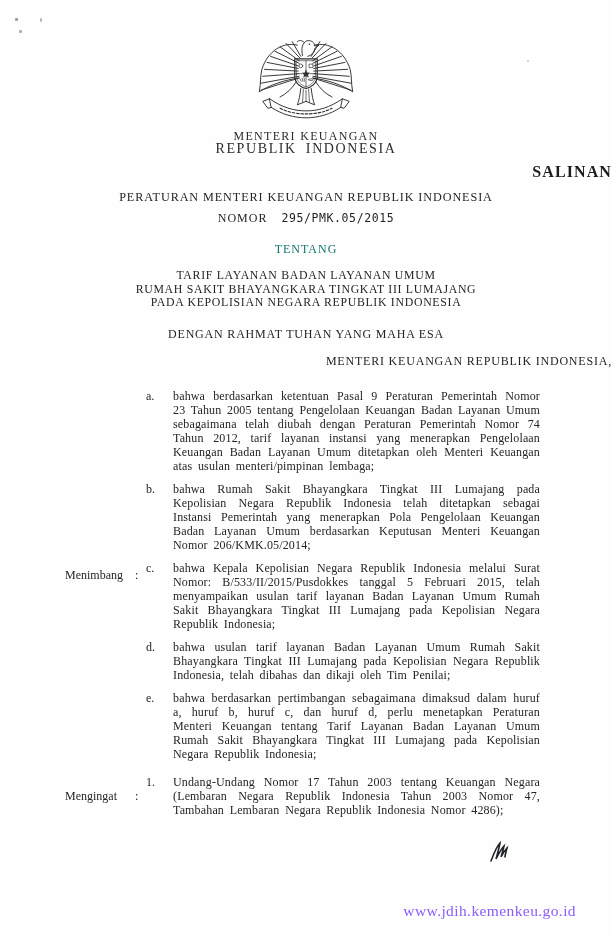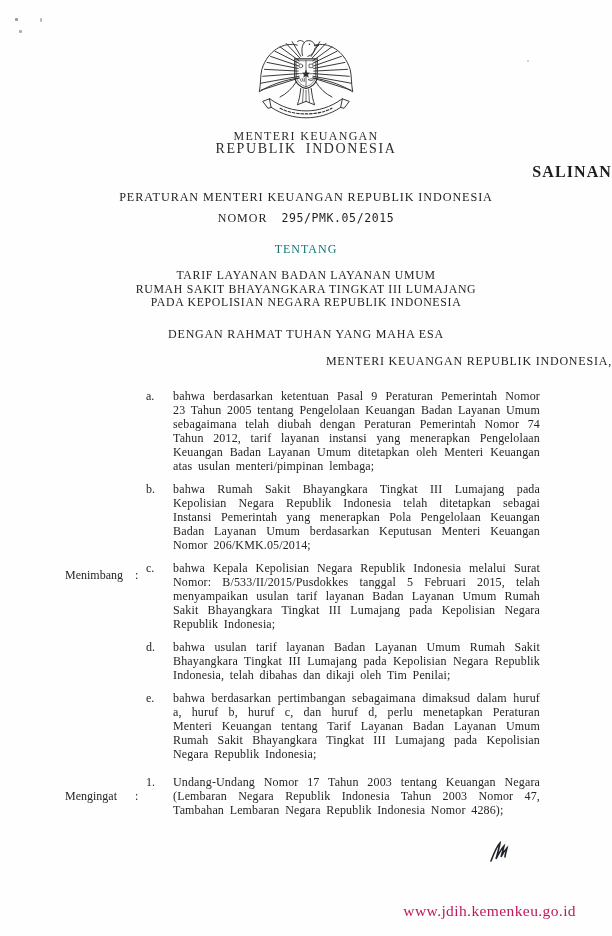--- a/index.html
+++ b/index.html
@@ -87,21 +87,21 @@
     font-size:12px; line-height:14px;
     text-align:justify; text-justify:inter-word;
     word-spacing:2.5px; letter-spacing:0.15px;
     color:#252525;
   }
   
   .paraf{ position:absolute; left:487px; top:840px; width:26px; height:24px; }
   .footer-url{
     position:absolute; right:36px; bottom:16px;
     font-size:15.5px; letter-spacing:0.4px;
-    color:#be185d; text-decoration:none;
+    color:#8b5cf6; text-decoration:none;
     font-family:"Liberation Serif","DejaVu Serif",serif;
     text-align:center;
   }
   
   .speck{ position:absolute; background:#9a9a9a; border-radius:1px; }
   .s1{ left:15px; top:18px; width:3px; height:3px; }
   .s2{ left:40px; top:18px; width:2px; height:4px; opacity:.7;}
   .s3{ left:19px; top:30px; width:3px; height:3px; opacity:.8;}
   .s4{ left:527px; top:60px; width:2px; height:2px; opacity:.6;}
 </style>

